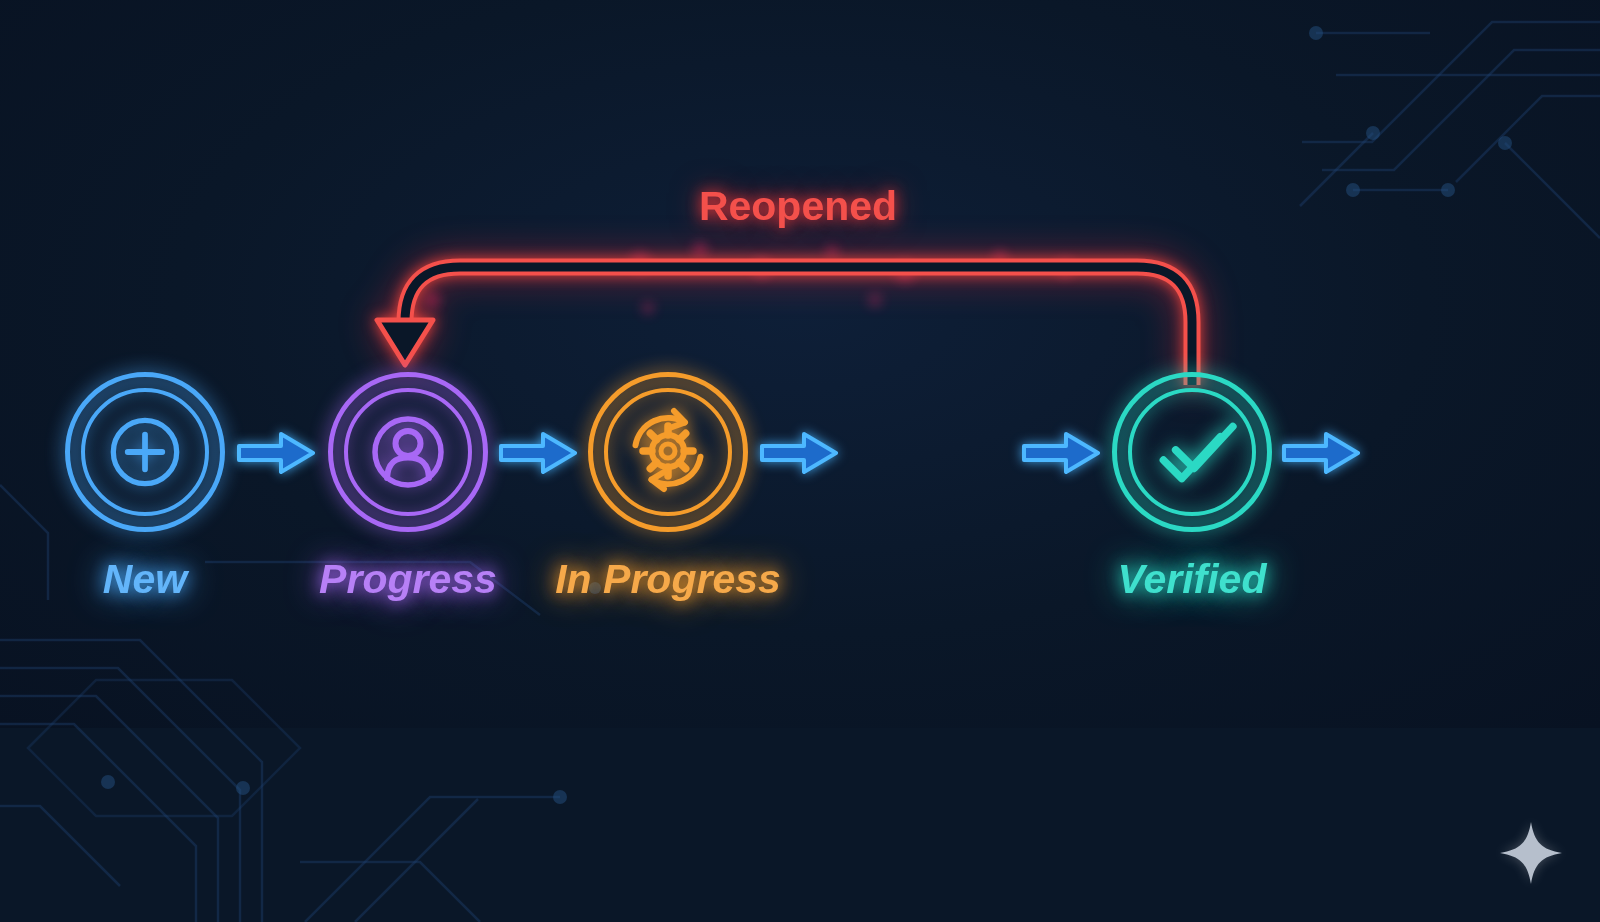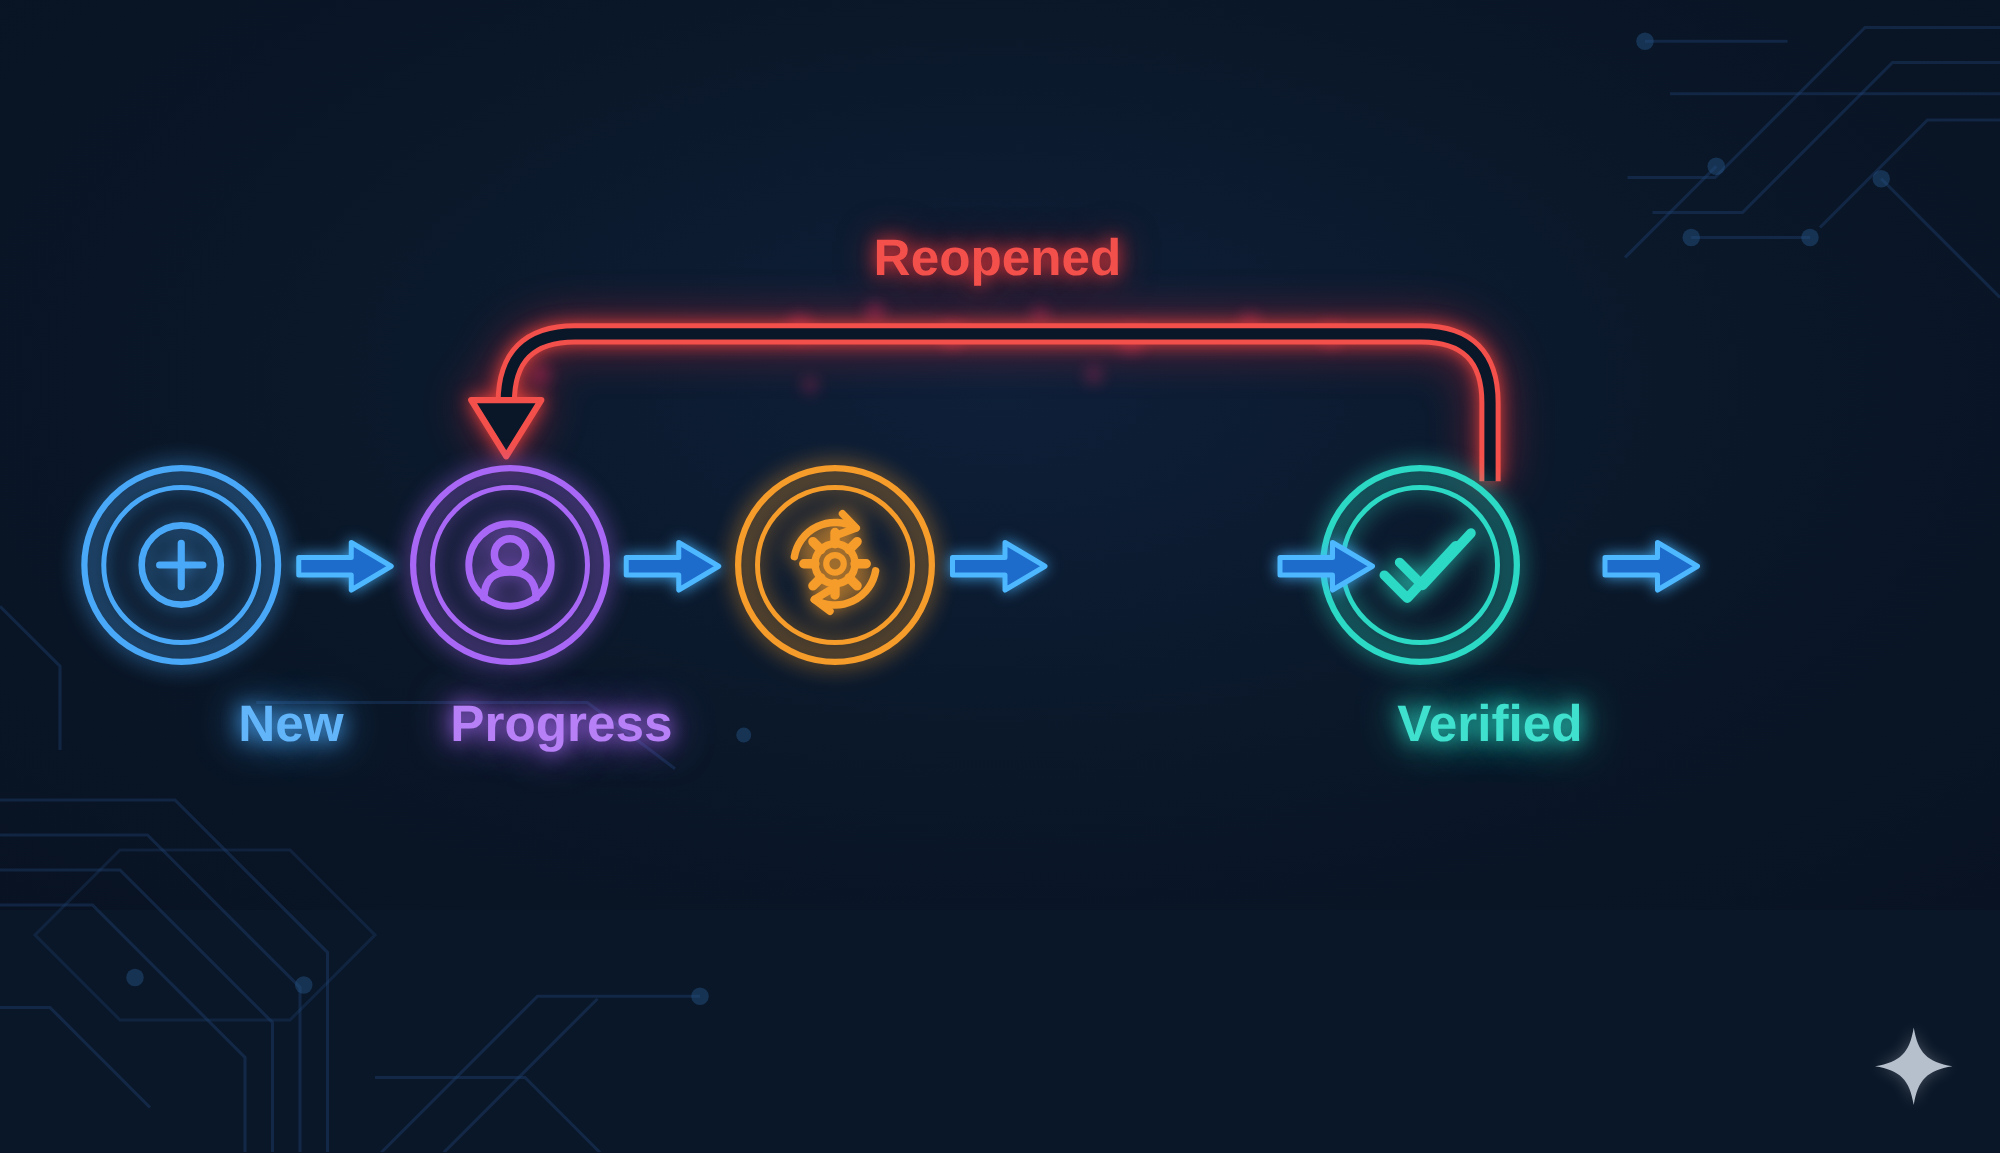--- a/index.html
+++ b/index.html
@@ -29,21 +29,21 @@
 
   
   #reopened-label{
     position:absolute;top:183px;left:798px;transform:translateX(-50%);
     font-size:41px;font-weight:700;color:var(--red);
     text-shadow:0 0 14px rgba(255,60,60,.9),0 0 30px rgba(255,40,40,.6);
     white-space:nowrap;
   }
 
   
-  .node{position:absolute;width:260px;transform:translateX(-50%);text-align:right;top:372px;}
+  .node{position:absolute;width:260px;transform:translateX(-50%);text-align:center;top:372px;font-style:italic;}
   .rings{
     position:relative;width:160px;height:160px;margin:0 auto;box-sizing:border-box;
     border:5px solid var(--c);border-radius:50%;
     filter:drop-shadow(0 0 9px var(--c));
   }
   .ring-inner{
     position:absolute;left:50%;top:50%;width:128px;height:128px;box-sizing:border-box;
     transform:translate(-50%,-50%);
     border:4px solid var(--c);border-radius:50%;
   }
@@ -169,24 +169,25 @@
           <circle cx="50" cy="49" r="7" stroke-width="5"></circle>
           <path d="M66,49 L75,49 M61.3,37.7 L67.7,31.3 M50,33 L50,24 M38.7,37.7 L32.3,31.3
                    M34,49 L25,49 M38.7,60.3 L32.3,66.7 M50,65 L50,74 M61.3,60.3 L67.7,66.7" stroke-width="7.5"></path>
           <path d="M17.5,43.3 A33,33 0 0 1 66.5,20.4" stroke-width="6"></path>
           <path d="M56,9 L67,20.4 L53,25.5" stroke-width="6"></path>
           <path d="M82.5,54.7 A33,33 0 0 1 33.5,77.6" stroke-width="6"></path>
           <path d="M46,87 L33.5,77.6 L46,70" stroke-width="6"></path>
         </svg>
       </div>
     </div>
-  </div>
-
-
-  <div class="node" style="left: 1136px; --c: #2bd9c4; --lc: #3fe0cd;">
+    <div class="node-label">In Progress</div>
+  </div>
+
+
+  <div class="node" style="left: 1192px; --c: #2bd9c4; --lc: #3fe0cd;">
     <div class="rings">
       <div class="ring-inner"></div>
       <div class="glyph">
         <svg width="102" height="102" viewBox="0 0 100 100">
           <path d="M22,58 L40,76 L78,35" stroke-width="7.5"></path>
           <path d="M34,48 L52,66 L90,25" stroke-width="7.5"></path>
         </svg>
       </div>
     </div>
     <div class="node-label">Verified</div>

